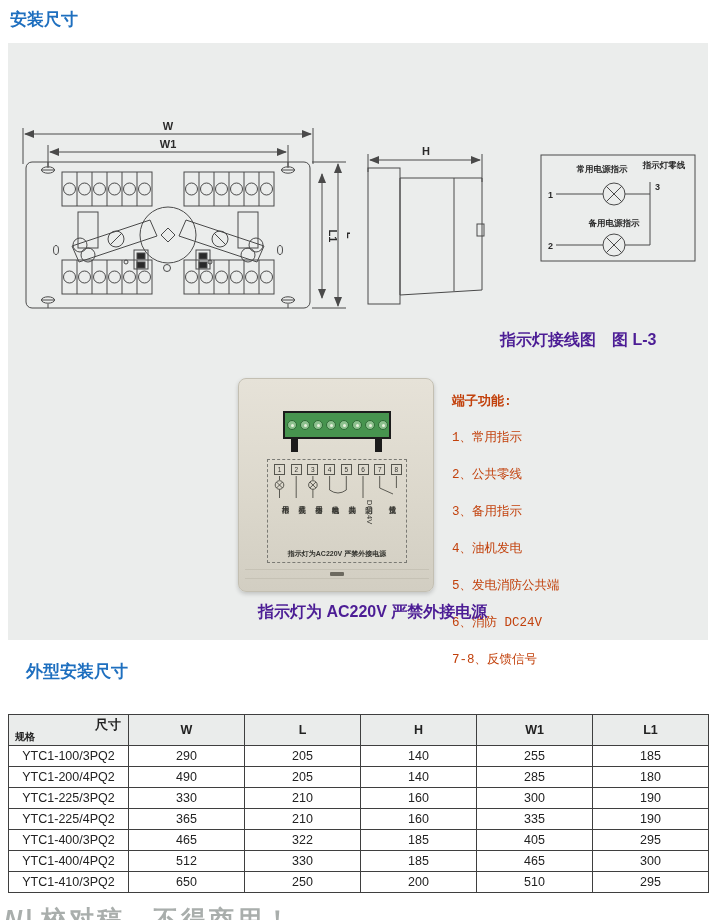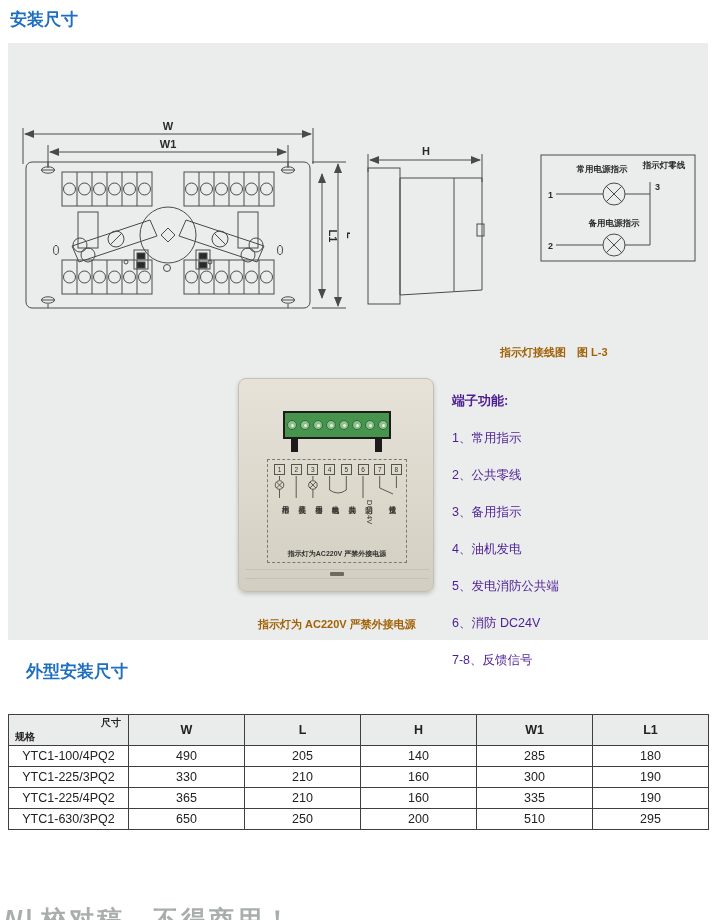--- a/index.html
+++ b/index.html
@@ -9,21 +9,21 @@
 
   .sec-title { position:absolute; left:10px; font-size:17px; font-weight:bold; color:#1e6fbf; }
   .sec-title.t1 { top:8px; }
   .sec-title.t2 { top:660px;margin-left:16px; }
 
   .panel { position:absolute; left:8px; top:43px; width:700px; height:597px; background:#ebedec; }
 
   .draw { position:absolute; }
   .draw svg text { font-family:"Liberation Sans", sans-serif; fill:#2a2a2a; }
 
-  .cap { position:absolute; font-size:11px; font-weight:600; color:#a16207; white-space:nowrap;margin-top:15px; }
+  .cap { position:absolute; font-size:16px; font-weight:600; color:#4c1d95; white-space:nowrap; }
 
   
   .module { position:absolute; left:238px; top:378px; width:196px; height:214px;
             background:linear-gradient(180deg,#e6e2d8 0%,#dcd8cc 55%,#d2cec2 100%);
             border:1px solid #c3bfb2; border-radius:8px; box-shadow:0 2px 4px rgba(0,0,0,.18); }
   .term-block { position:absolute; left:44px; top:32px; width:108px; height:28px;
                 background:#47944f; border:2px solid #1c1c1c; display:flex; align-items:center; justify-content:space-around; }
   .screw { width:10px; height:10px; border-radius:50%; background:#8cc08d; border:1px solid #2f6b36; position:relative; }
   .screw::after { content:""; position:absolute; left:3px; top:3px; width:3px; height:3px; border-radius:50%; background:#e8f0dd; }
   .tab { position:absolute; width:7px; height:13px; background:#1b1b1b; top:60px; }
@@ -34,32 +34,32 @@
   .wires { position:absolute; left:6px; top:16px; }
   .vlabels { position:absolute; left:6px; top:40px; width:128px; height:46px; }
   .vlab { position:absolute; top:0; width:16px; writing-mode:vertical-rl; text-orientation:mixed;
           font-size:7.5px; line-height:1.1; letter-spacing:0; text-align:left; white-space:nowrap; }
   .print-note { position:absolute; left:0; bottom:3px; width:100%; text-align:center; font-size:7px; font-weight:bold; white-space:nowrap; }
   .seam1,.seam2 { position:absolute; left:6px; width:184px; height:0; border-top:1px solid #c6c2b5; }
   .seam1 { top:190px; } .seam2 { top:199px; }
   .spot { position:absolute; left:91px; top:193px; width:14px; height:4px; background:#6d6a60; border-radius:1px; }
 
   
-  .tf-list { position:absolute; left:452px; top:392px; font-size:12.5px; color:#4c1d95; }
+  .tf-list { position:absolute; left:452px; top:392px; font-size:12.5px; color:#c2410c;font-family:Liberation Mono, monospace; }
   .tf-title { font-weight:bold; font-size:13px; margin-bottom:5px; }
   .tf-item { line-height:17px;margin-top:20px; }
 
   
   table.dims { position:absolute; left:8px; top:714px; border-collapse:collapse; table-layout:fixed; background:#fff; }
   table.dims th, table.dims td { border:1px solid #3f3f3f; text-align:center; font-size:12.5px; font-weight:normal; padding:0; }
   table.dims thead th { background:#eaeceb; height:31px; font-weight:600; }
   table.dims tbody td { height:21px; }
   th.corner { position:relative; background:#eaeceb;
     background-image:linear-gradient(to bottom right, transparent calc(50% - 0.6px), #4a4a4a calc(50% - 0.6px), #4a4a4a calc(50% + 0.6px), transparent calc(50% + 0.6px)); }
-  th.corner .c-top { position:absolute; right:7px; top:1px; font-size:10px; font-weight:600; }
+  th.corner .c-top { position:absolute; right:7px; top:1px; font-size:13px; font-weight:600; }
   th.corner .c-bot { position:absolute; left:6px; bottom:1px; font-size:10px; font-weight:600; }
 
   .watermark { position:absolute; left:4px; top:903px; font-size:25px; font-weight:bold; color:#a9aeac; letter-spacing:3px; white-space:nowrap; }
   .wm-logo { font-style:italic; margin-right:6px; }
 </style>
 </head>
 <body>
 
 <div class="page">
 
@@ -341,21 +341,29 @@
         </th>
         <th>W</th>
         <th>L</th>
         <th>H</th>
         <th>W1</th>
         <th>L1</th>
       </tr>
     </thead>
     <tbody>
       <tr>
-        <td>YTC1-100/4PQ2</td>
+        <td>YTC1-100/3PQ2</td>
+          <td>290</td>
+          <td>205</td>
+          <td>140</td>
+          <td>255</td>
+          <td>185</td>
+      </tr>
+      <tr>
+        <td>YTC1-200/4PQ2</td>
           <td>490</td>
           <td>205</td>
           <td>140</td>
           <td>285</td>
           <td>180</td>
       </tr>
       <tr>
         <td>YTC1-225/3PQ2</td>
           <td>330</td>
           <td>210</td>
@@ -365,21 +373,37 @@
       </tr>
       <tr>
         <td>YTC1-225/4PQ2</td>
           <td>365</td>
           <td>210</td>
           <td>160</td>
           <td>335</td>
           <td>190</td>
       </tr>
       <tr>
-        <td>YTC1-630/3PQ2</td>
+        <td>YTC1-400/3PQ2</td>
+          <td>465</td>
+          <td>322</td>
+          <td>185</td>
+          <td>405</td>
+          <td>295</td>
+      </tr>
+      <tr>
+        <td>YTC1-400/4PQ2</td>
+          <td>512</td>
+          <td>330</td>
+          <td>185</td>
+          <td>465</td>
+          <td>300</td>
+      </tr>
+      <tr>
+        <td>YTC1-410/3PQ2</td>
           <td>650</td>
           <td>250</td>
           <td>200</td>
           <td>510</td>
           <td>295</td>
       </tr>
     </tbody>
   </table>
 
   <div class="watermark">

